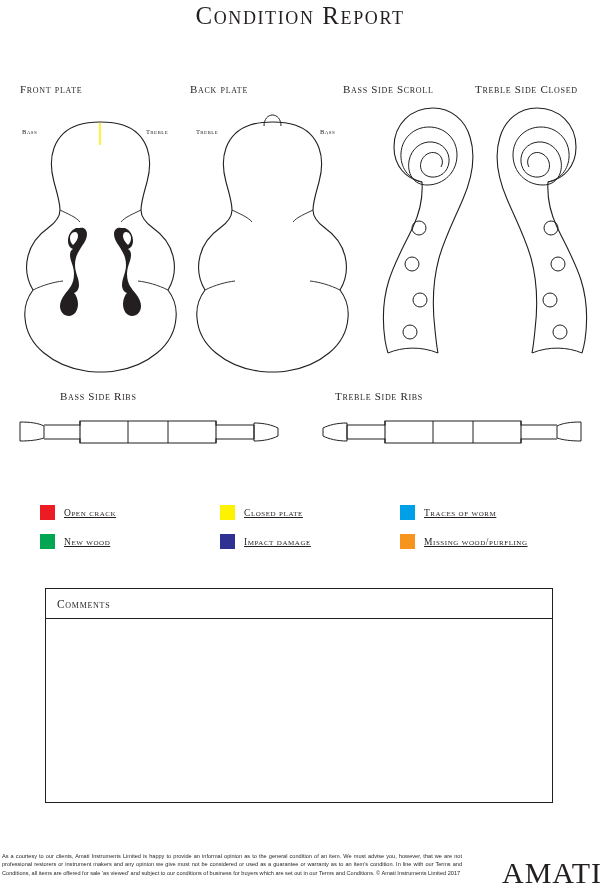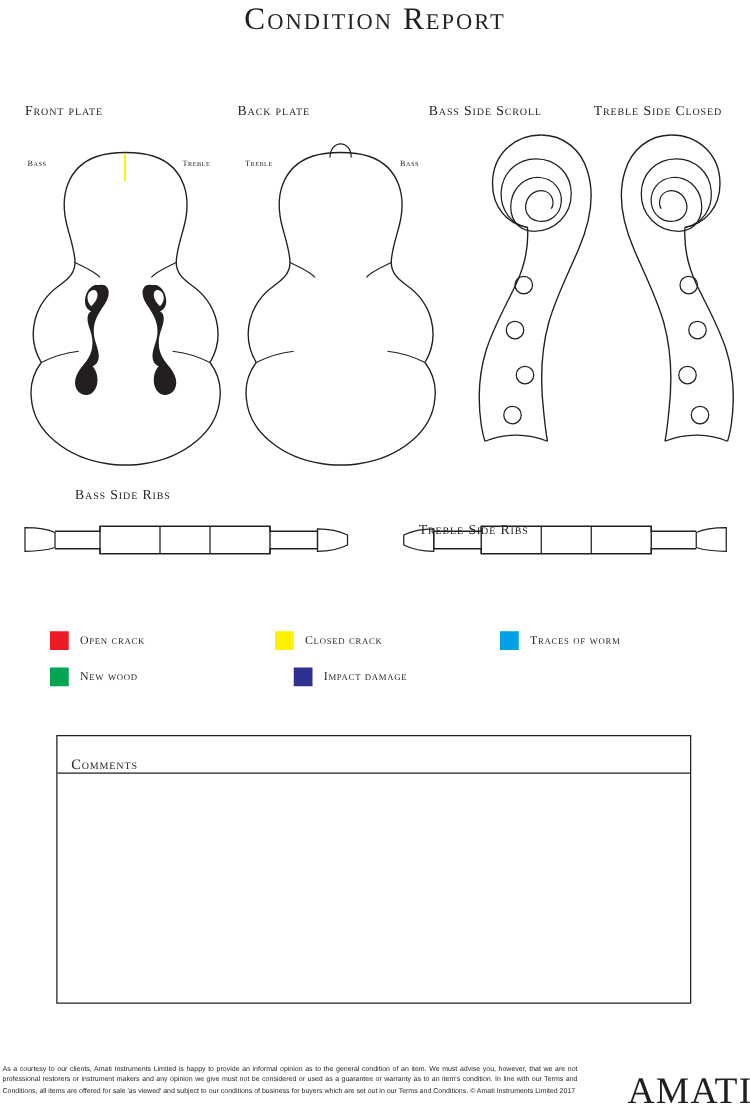--- a/index.html
+++ b/index.html
@@ -81,37 +81,38 @@
     margin-right: 9px;
     flex: 0 0 auto;
   }
   .legend-label {
     font-family: "Liberation Serif", serif;
     font-variant: small-caps;
     font-size: 9.5px;
     letter-spacing: 0.55px;
     color: #231f20;
     white-space: nowrap;
+    text-decoration: underline;
   }
   
   .comments-box {
     position: absolute;
     left: 45px;
     top: 588px;
     width: 508px;
     height: 215px;
     border: 1px solid #231f20;
     box-sizing: border-box;
   }
   .comments-head {
     height: 30px;
     border-bottom: 1px solid #231f20;
     box-sizing: border-box;
     display: flex;
-    align-items: flex-end;
+    align-items: center;
     padding-left: 11px;
   }
   .comments-head span {
     font-family: "Liberation Serif", serif;
     font-variant: small-caps;
     font-size: 11.5px;
     letter-spacing: 0.7px;
   }
   .comments-area {
     width: 100%;
@@ -360,21 +361,21 @@
       <line x1="62" y1="13" x2="62" y2="35" stroke-width="1.1"></line>
       <line x1="198" y1="13" x2="198" y2="35" stroke-width="1.1"></line>
       <line x1="110" y1="13" x2="110" y2="35" stroke-width="1"></line>
       <line x1="150" y1="13" x2="150" y2="35" stroke-width="1"></line>
 
       <path d="M236 15 C246 15 254 17 260 20 L260 28 C254 31 246 33 236 33 Z" stroke-width="1"></path>
       <path d="M236 17 L236 31" stroke-width="1"></path>
     </svg>
   </div>
 
-  <div class="cap" style="left: 335px; top: 390px; width: 230px; margin-top: 28px;">Treble Side Ribs</div>
+  <div class="cap" style="left: 335px; top: 390px; width: 230px;">Treble Side Ribs</div>
 
   <div class="draw" style="left: 318px; top: 408px;">
     <svg width="265" height="40" viewBox="0 0 265 40" fill="none" stroke="#231f20" stroke-width="1.1">
       <g transform="translate(265,0) scale(-1,1)">
         <path d="M2 14 C12 14 20 15 26 18 L26 30 C20 32 12 33 2 33 Z" stroke-width="1"></path>
         <path d="M26 17 L62 17 L62 13 L198 13 L198 17 L236 17" stroke-width="1.1"></path>
         <path d="M26 31 L62 31 L62 35 L198 35 L198 31 L236 31" stroke-width="1.1"></path>
         <line x1="62" y1="13" x2="62" y2="35" stroke-width="1.1"></line>
         <line x1="198" y1="13" x2="198" y2="35" stroke-width="1.1"></line>
         <line x1="110" y1="13" x2="110" y2="35" stroke-width="1"></line>
@@ -386,35 +387,39 @@
   </div>
 
   <div class="legend">
     <div class="legend-row">
       <div class="legend-item">
         <span class="swatch" style="background:#ed1c24"></span>
         <span class="legend-label">Open crack</span>
       </div>
       <div class="legend-item">
         <span class="swatch" style="background:#fff200"></span>
-        <span class="legend-label">Closed crack</span>
+        <span class="legend-label">Closed plate</span>
       </div>
       <div class="legend-item">
         <span class="swatch" style="background:#00a0e9"></span>
         <span class="legend-label">Traces of worm</span>
       </div>
     </div>
     <div class="legend-row">
       <div class="legend-item">
         <span class="swatch" style="background:#00a651"></span>
         <span class="legend-label">New wood</span>
       </div>
       <div class="legend-item">
         <span class="swatch" style="background:#2e3192"></span>
         <span class="legend-label">Impact damage</span>
+      </div>
+      <div class="legend-item">
+        <span class="swatch" style="background:#f7941e"></span>
+        <span class="legend-label">Missing wood/purfling</span>
       </div>
     </div>
   </div>
 
   <div class="comments-box">
     <div class="comments-head">
       <span>Comments</span>
     </div>
     <textarea class="comments-area" placeholder="" style=""></textarea>
   </div>

